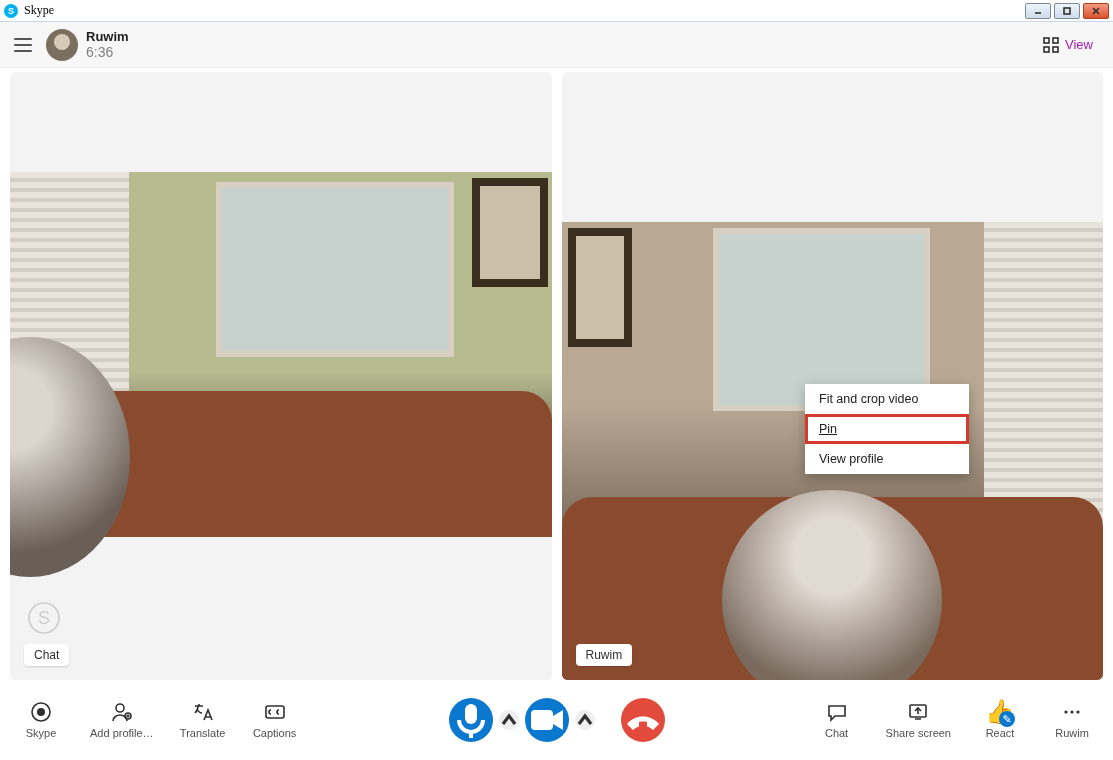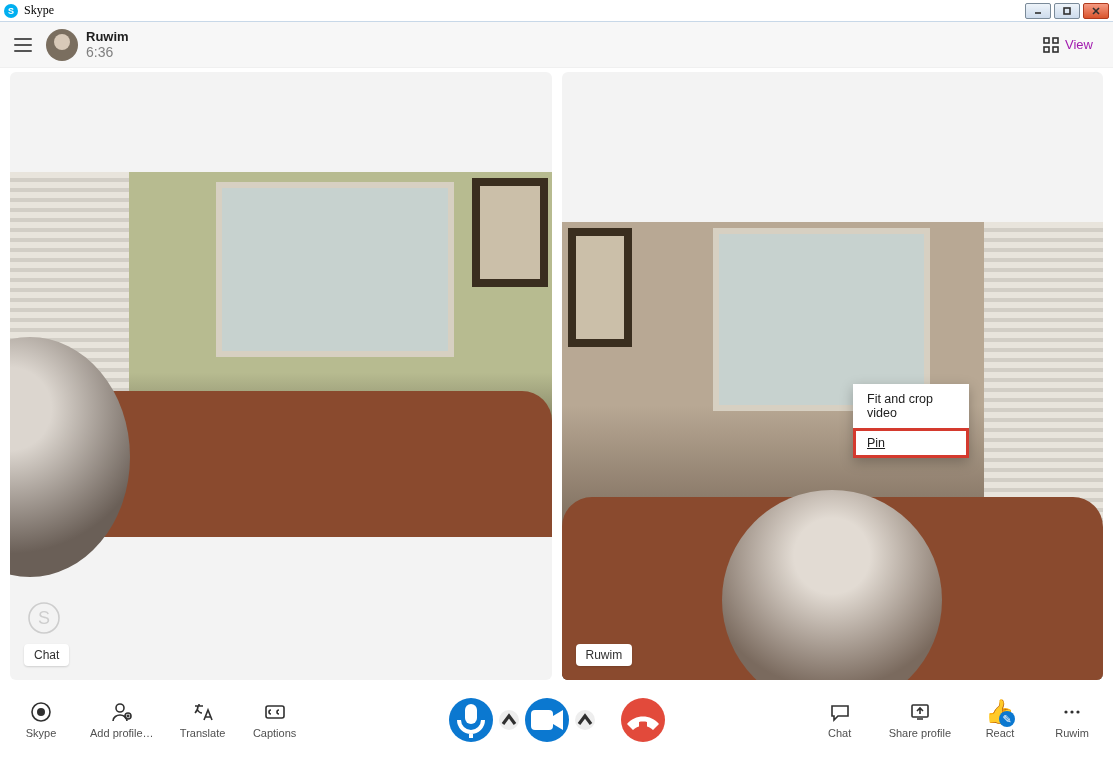--- a/index.html
+++ b/index.html
@@ -41,21 +41,21 @@
   .head { position:absolute; border-radius:50%; background:#c9a98e;}
   .tile.left .head { width:200px; height:240px; left:-80px; bottom:-40px; background:radial-gradient(circle at 40% 30%, #dcd6cf 20%, #6a5f57 70%);}
   .tile.right .head { width:220px; height:220px; left:50%; transform:translateX(-50%); bottom:-30px; background:radial-gradient(circle at 50% 30%, #e2dbd3 20%, #7a6a5e 70%);}
   .blinds { position:absolute; top:0; right:0; width:22%; height:100%; background:repeating-linear-gradient(#e8e4dc 0 6px,#d2cec6 6px 10px);}
   .blinds.left { left:0; right:auto; width:22%; }
 
   .name-chip { position:absolute; left:14px; bottom:14px; background:#fff; border-radius:4px; padding:4px 10px; font-size:12px; color:#303030; box-shadow:0 1px 2px rgba(0,0,0,.15);}
   .skype-wm { position:absolute; left:16px; bottom:44px; width:36px; height:36px; opacity:.35;}
 
   
-  .ctx-menu { position:absolute; width:116px; background:#fff; box-shadow:0 4px 12px rgba(0,0,0,.25); font-size:12.5px; color:#202020; z-index:10;}
+  .ctx-menu { position:absolute; width:164px; background:#fff; box-shadow:0 4px 12px rgba(0,0,0,.25); font-size:12.5px; color:#202020; z-index:10;}
   .ctx-item { padding:8px 14px; cursor:pointer;}
   .ctx-item.highlight { outline:3px solid #d43a2e; outline-offset:-3px;text-decoration:underline;}
   .ctx-menu { top:384px; right:144px; }
 
   
   .bottombar { position:absolute; left:0; right:0; bottom:0; height:80px; background:#fff; display:flex; align-items:center; padding:0 18px;}
   .bb-left, .bb-right { display:flex; gap:26px; }
   .bb-center { position:absolute; left:50%; transform:translateX(-50%); display:flex; align-items:center; gap:6px;}
   .tool { display:flex; flex-direction:column; align-items:center; gap:4px; font-size:11px; color:#505050; cursor:pointer; min-width:46px;}
   .tool .ic { width:22px; height:22px; display:flex;align-items:center;justify-content:center;}
@@ -142,20 +142,21 @@
       <div class="couch"></div>
       <div class="head"></div>
     </div>
     <div class="name-chip"><span>Ruwim</span></div>
   </div>
 </div>
 
 <div class="ctx-menu">
   <div class="ctx-item">Fit and crop video</div>
   <div class="ctx-item highlight">Pin</div>
+  <div class="ctx-item">View profile</div>
 </div>
 
 <div class="bottombar">
   <div class="bb-left">
     <div class="tool">
       <div class="ic">
           <svg viewBox="0 0 22 22">
             <circle cx="11" cy="11" r="9"></circle>
             <circle cx="11" cy="11" r="4" fill="#303030" stroke="none"></circle>
           </svg>
@@ -234,21 +235,21 @@
         </div>
       <span>Chat</span>
     </div>
     <div class="tool">
       <div class="ic">
           <svg viewBox="0 0 22 22">
             <rect x="3" y="4" width="16" height="12" rx="1"></rect>
             <path d="M11 13V8M8 10l3-3 3 3M8 18h6"></path>
           </svg>
         </div>
-      <span>Share profile</span>
+      <span>Share screen</span>
     </div>
     <div class="tool">
       <div class="ic thumbs">👍<div class="plus">✎</div></div>
       <span>React</span>
     </div>
     <div class="tool">
       <div class="ic">
           <svg viewBox="0 0 22 22">
             <circle cx="5" cy="11" r="1.6" fill="#303030" stroke="none"></circle>
             <circle cx="11" cy="11" r="1.6" fill="#303030" stroke="none"></circle>

